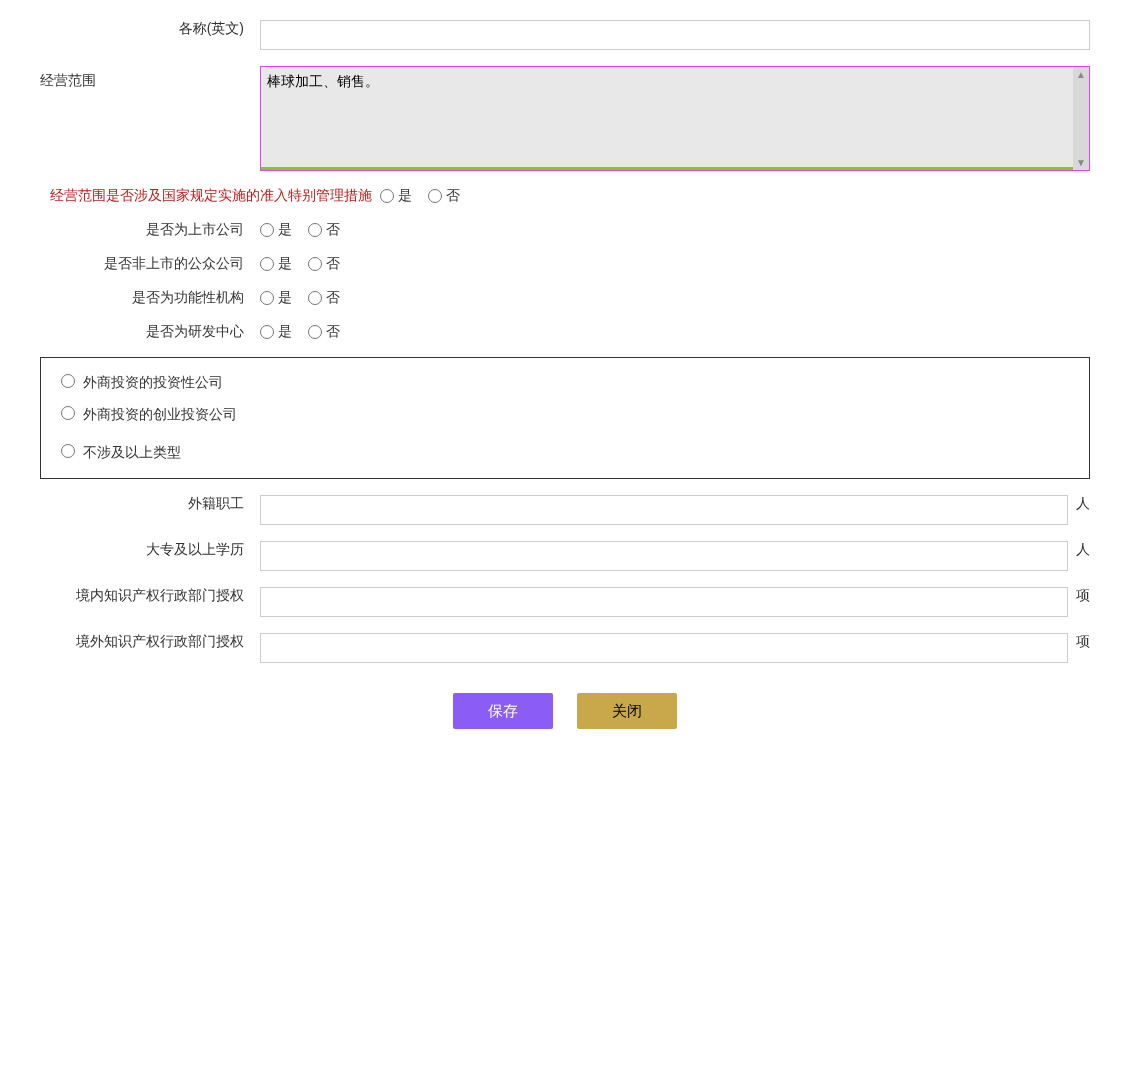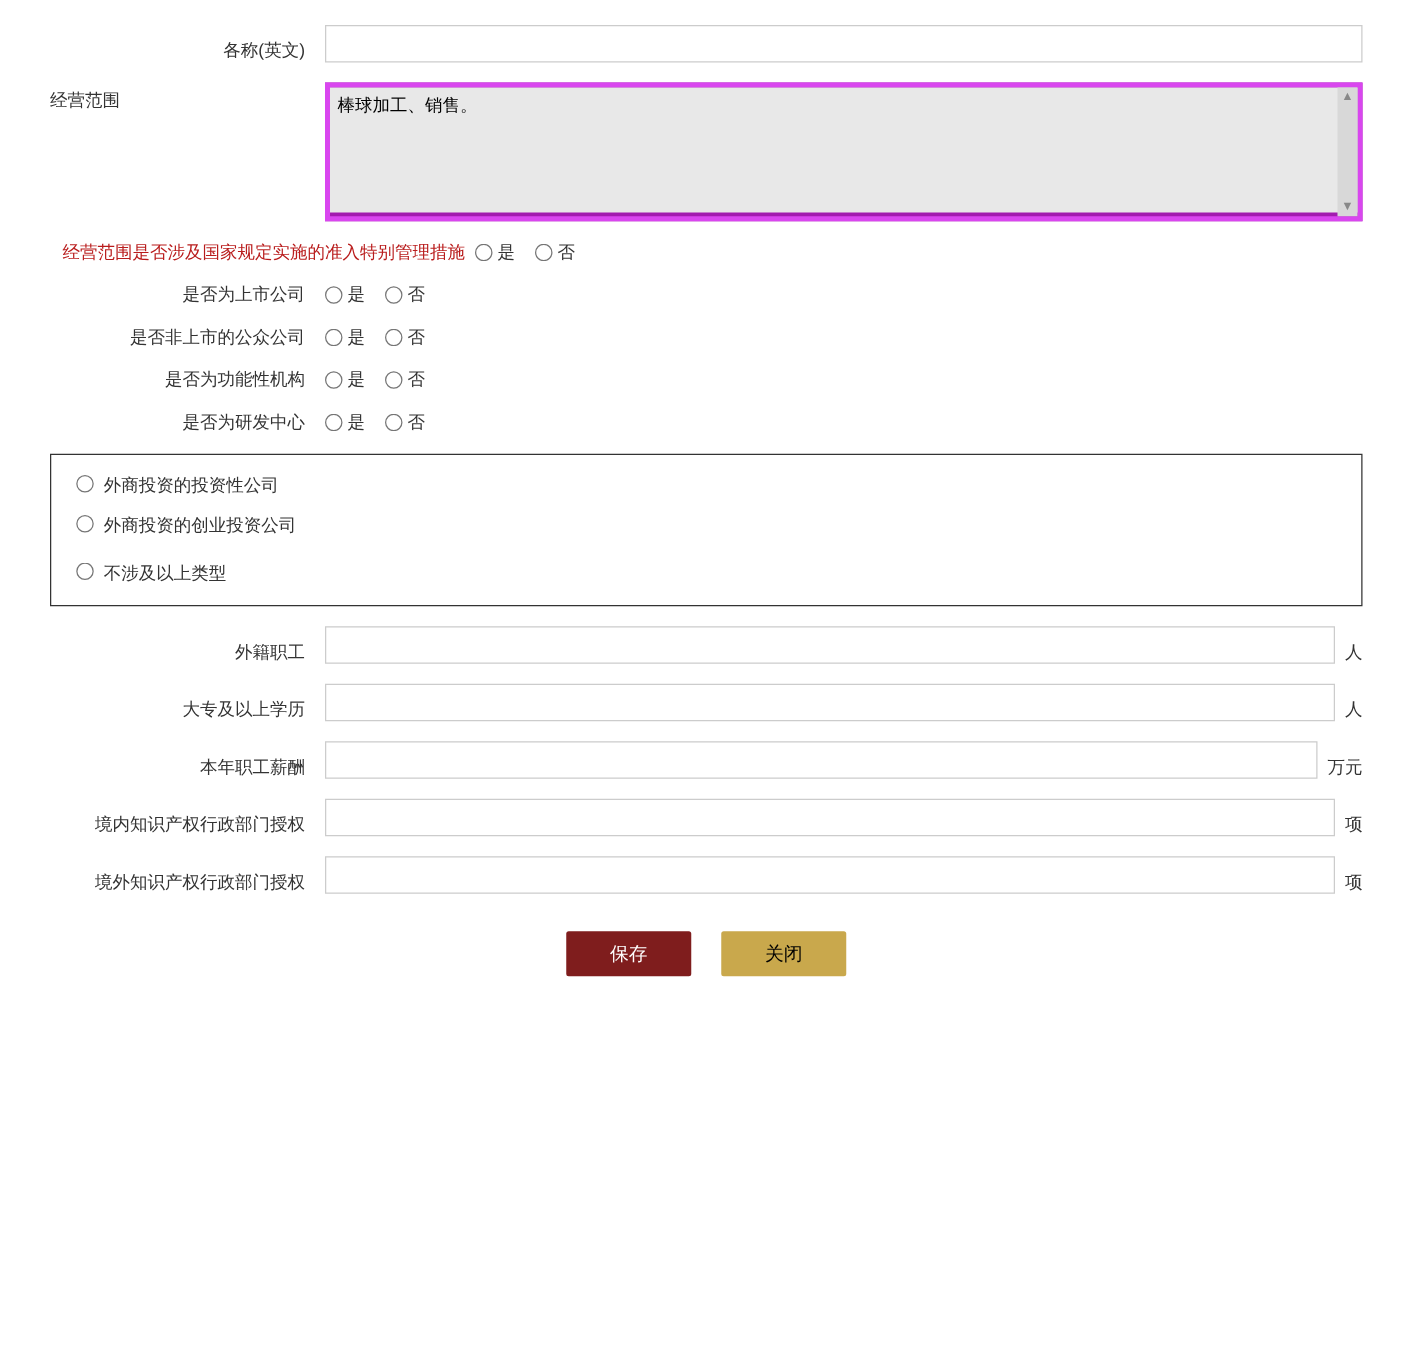--- a/index.html
+++ b/index.html
@@ -17,21 +17,21 @@
       width: 1130px;
       min-height: 1085px;
     }
 
     .form-container {
       width: 100%;
     }
 
     .form-row {
       display: flex;
-      align-items: flex-end;
+      align-items: flex-start;
       margin-bottom: 16px;
     }
 
     .form-label {
       width: 220px;
       text-align: right;
       padding-right: 16px;
       color: #333;
       font-size: 14px;
       flex-shrink: 0;
@@ -52,22 +52,22 @@
       border: 1px solid #ccc;
       padding: 0 6px;
       font-size: 14px;
       outline: none;
       background: #fff;
     }
 
     .form-textarea-wrapper {
       flex: 1;
       position: relative;
-      border: 4px solid #d946ef;
-      background: #a21caf;
+      border: 1px solid #d946ef;
+      background: #84cc16;
     }
 
     .form-textarea {
       width: 100%;
       height: 100px;
       border: none;
       padding: 6px;
       font-size: 14px;
       outline: none;
       background: #e8e8e8;
@@ -164,21 +164,21 @@
       width: 100px;
       height: 36px;
       border: none;
       border-radius: 2px;
       font-size: 15px;
       cursor: pointer;
       font-family: "Microsoft YaHei", "SimSun", sans-serif;
     }
 
     .btn-save {
-      background-color: #7f1d1d;
+      background-color: #8b5cf6;
       color: #fff;
     }
 
     .btn-close {
       background-color: #c9a84c;
       color: #000000;
     }
 
     .form-row-textarea {
       display: flex;
@@ -307,25 +307,20 @@
     <input type="text" class="form-input" value="" style="">
     <span class="unit-label">人</span>
   </div>
 
   <div class="form-row">
     <div class="form-label">大专及以上学历</div>
     <input type="text" class="form-input" value="" style="">
     <span class="unit-label">人</span>
   </div>
 
-  <div class="form-row">
-    <div class="form-label">本年职工薪酬</div>
-    <input type="text" class="form-input" value="" style="">
-    <span class="unit-label">万元</span>
-  </div>
 
   <div class="form-row">
     <div class="form-label">境内知识产权行政部门授权</div>
     <input type="text" class="form-input" value="" style="">
     <span class="unit-label">项</span>
   </div>
 
   <div class="form-row">
     <div class="form-label">境外知识产权行政部门授权</div>
     <input type="text" class="form-input" value="" style="">

